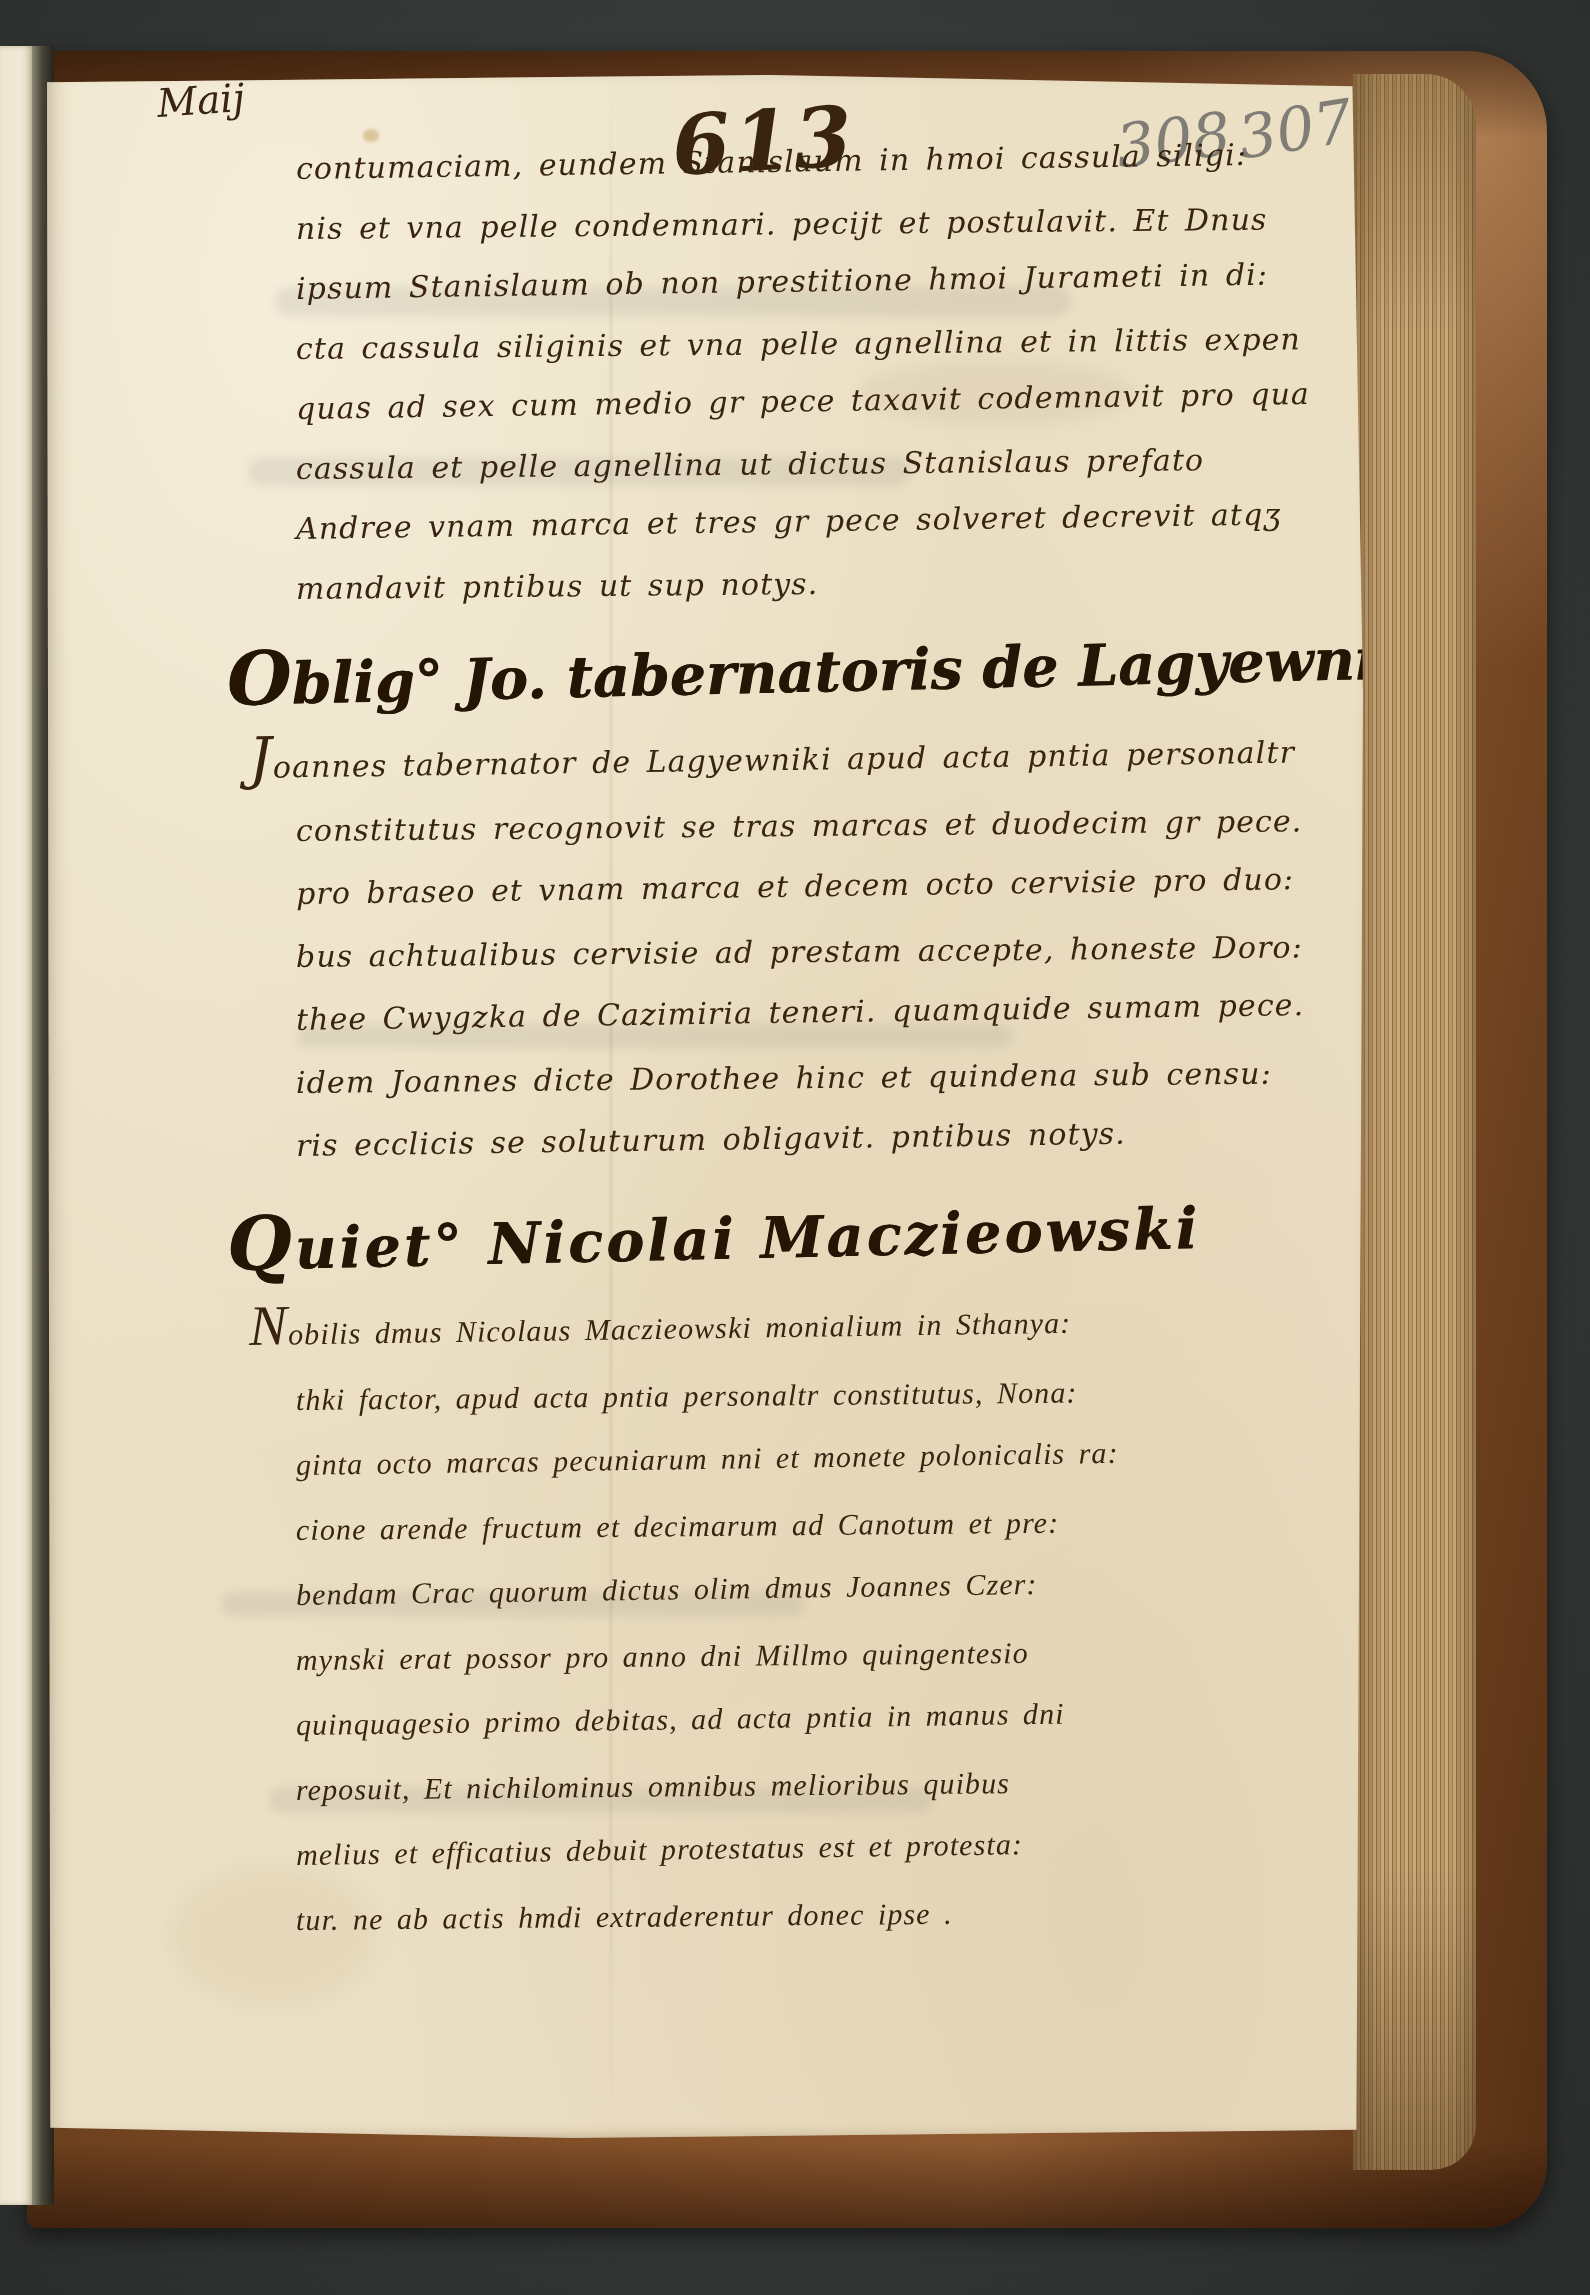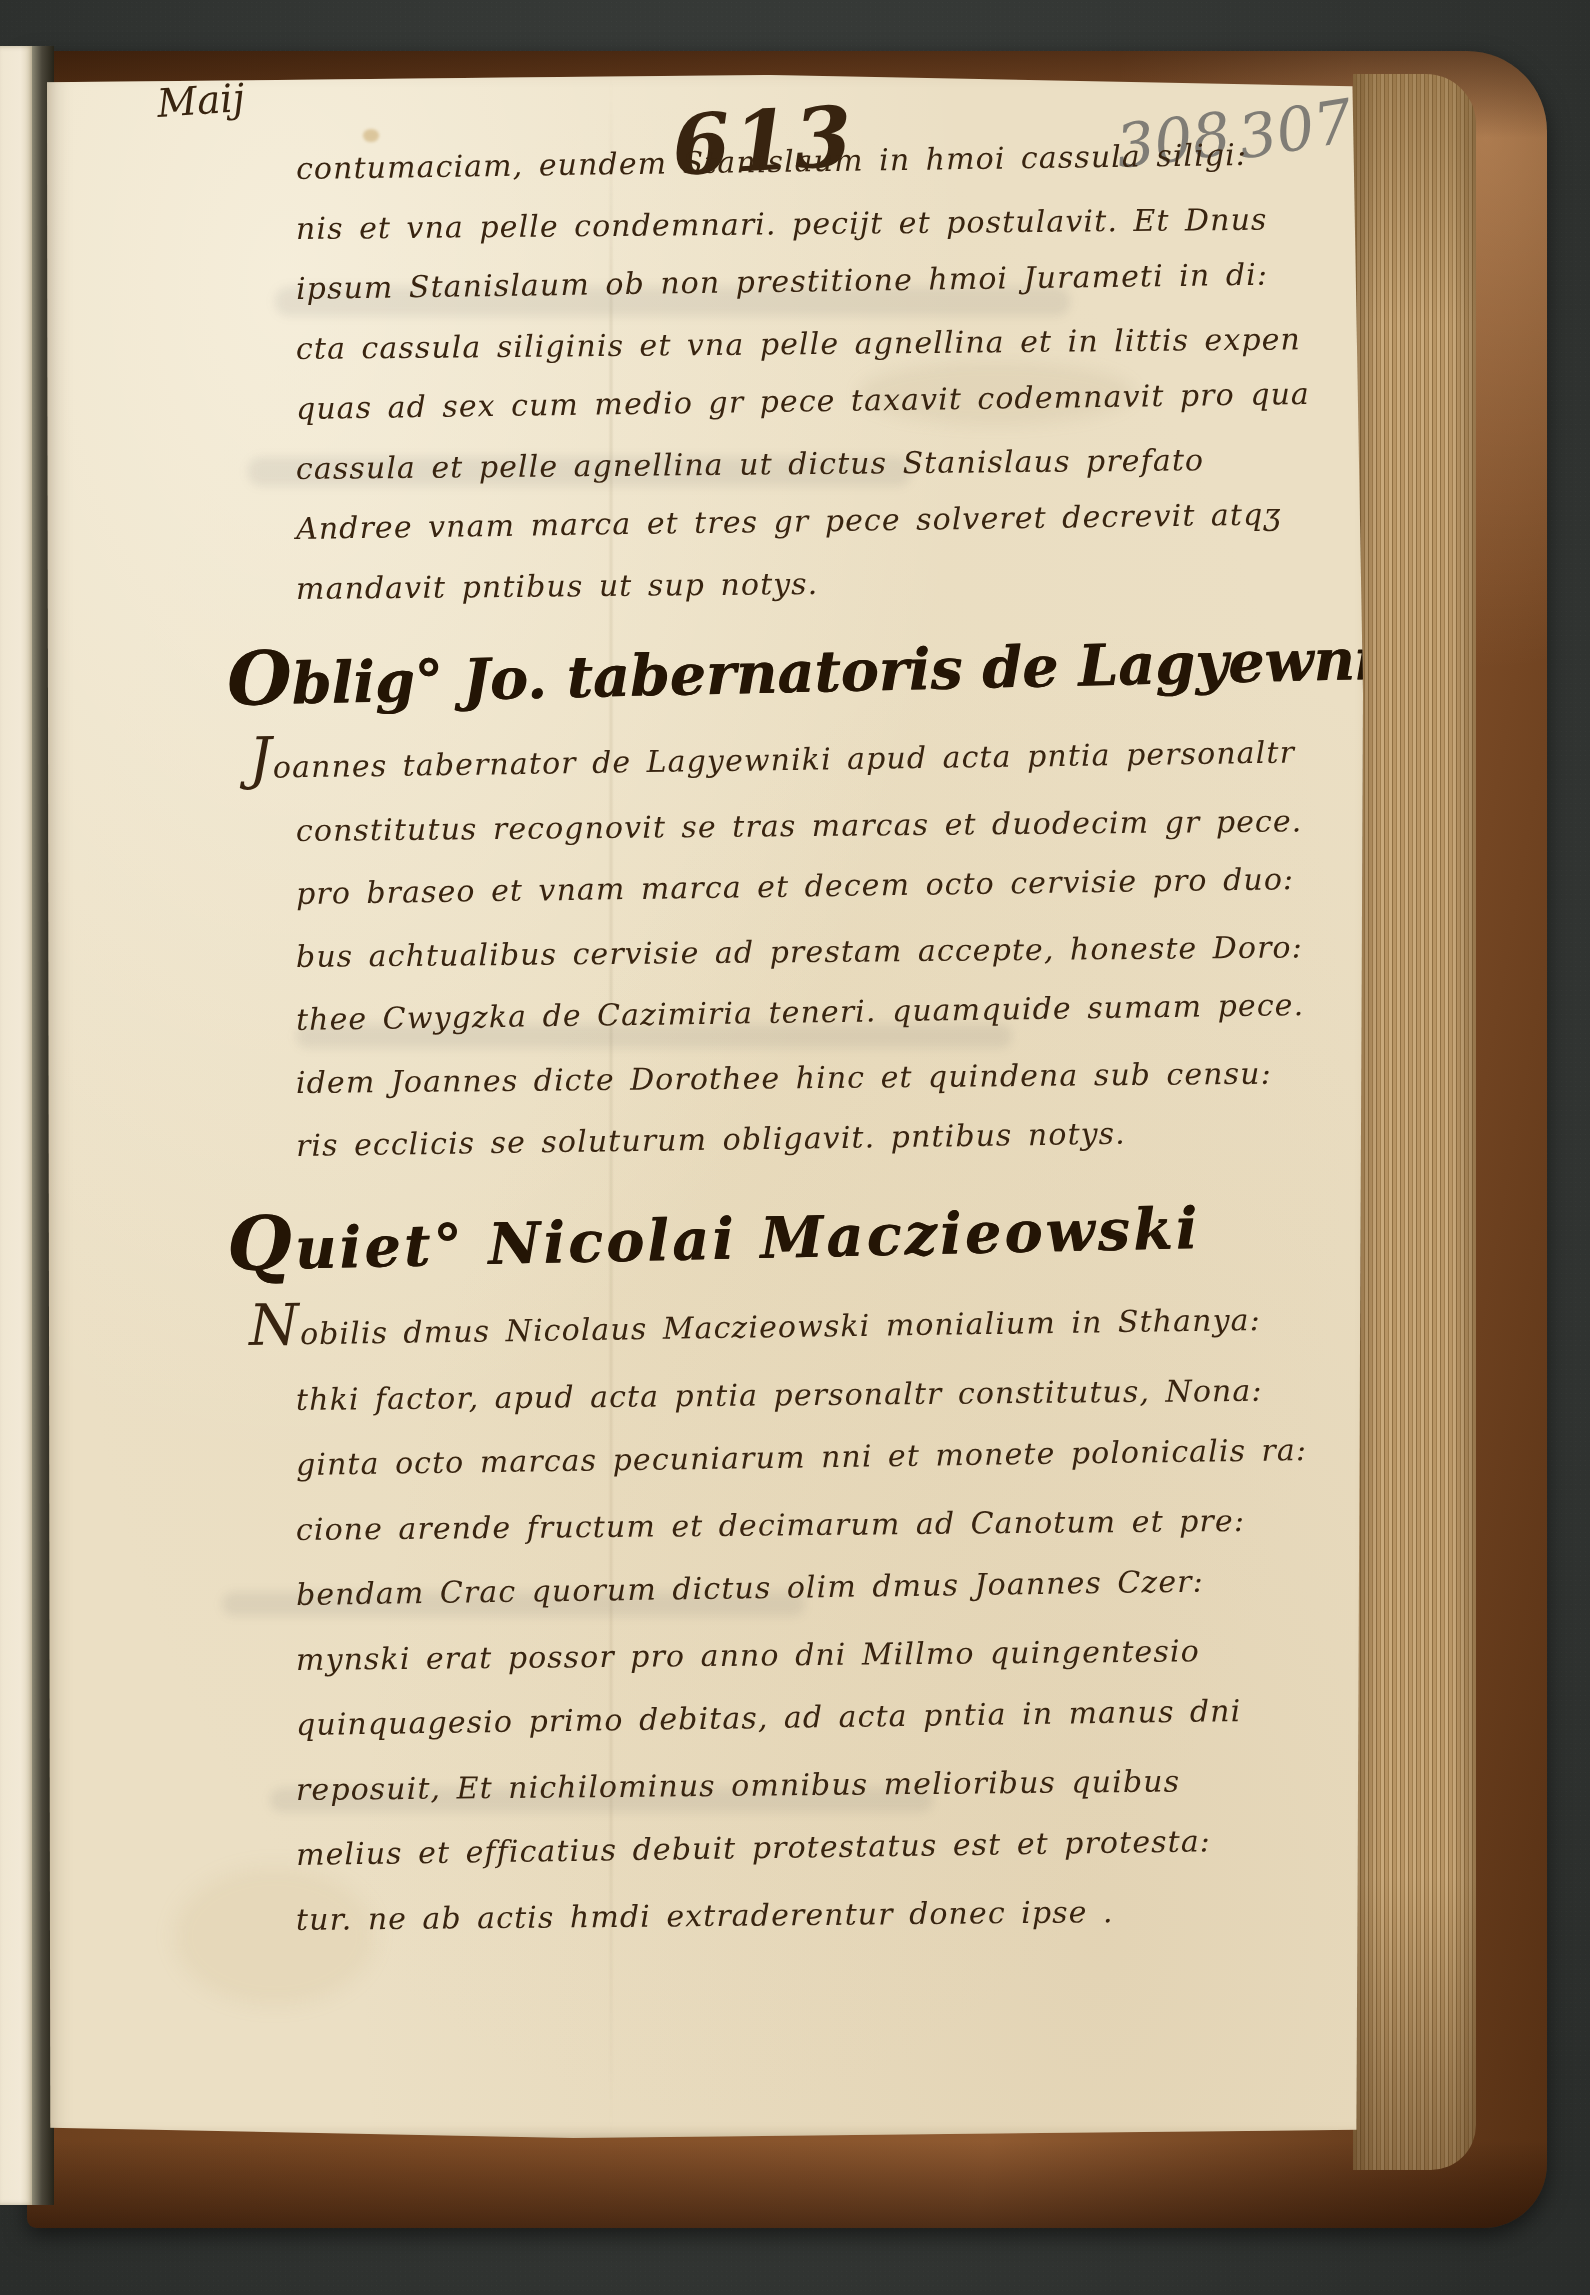--- a/index.html
+++ b/index.html
@@ -76,21 +76,21 @@
   .folio-b{left:1191px;top:19px;transform:rotate(-9deg);}
   
   .text-block{position:absolute;left:180px;top:64px;width:1151px;color:var(--ink);}
   .line{display:block;white-space:nowrap;font-style:italic;font-size:30px;
     letter-spacing:1.1px;word-spacing:4.8px;transform:rotate(-.55deg);transform-origin:left center;}
   .line:nth-child(odd){transform:rotate(-.85deg);}
   .para{padding-left:69px;}
   .s0 .line{height:60px;line-height:60px;}
   .s2 .line{height:63px;line-height:63px;}
   .s4 .line{height:65px;line-height:65px;}
-  .s2{margin-top:5.3px;} .s4{margin-top:6.4px;}
+  .s2{margin-top:5.3px;} .s4{margin-top:6.4px;font-family:Liberation Serif, serif;}
   .has-initial .line:first-child{margin-left:-47px;}
   .has-initial .line:first-child::first-letter{font-size:1.9em;line-height:0;}
   .heading{font-size:57px;line-height:93px;height:93px;font-style:italic;font-weight:bold;
     color:var(--ink-heading);white-space:nowrap;transform:rotate(-1.3deg);transform-origin:left center;
     text-shadow:0.5px 0 0 var(--ink-heading);}
   .heading::first-letter{font-size:1.3em;line-height:0;}
   .h1{margin-top:19px;} .h2{margin-top:25.5px;letter-spacing:3.2px;}
 </style>
 </head>
 <body>

